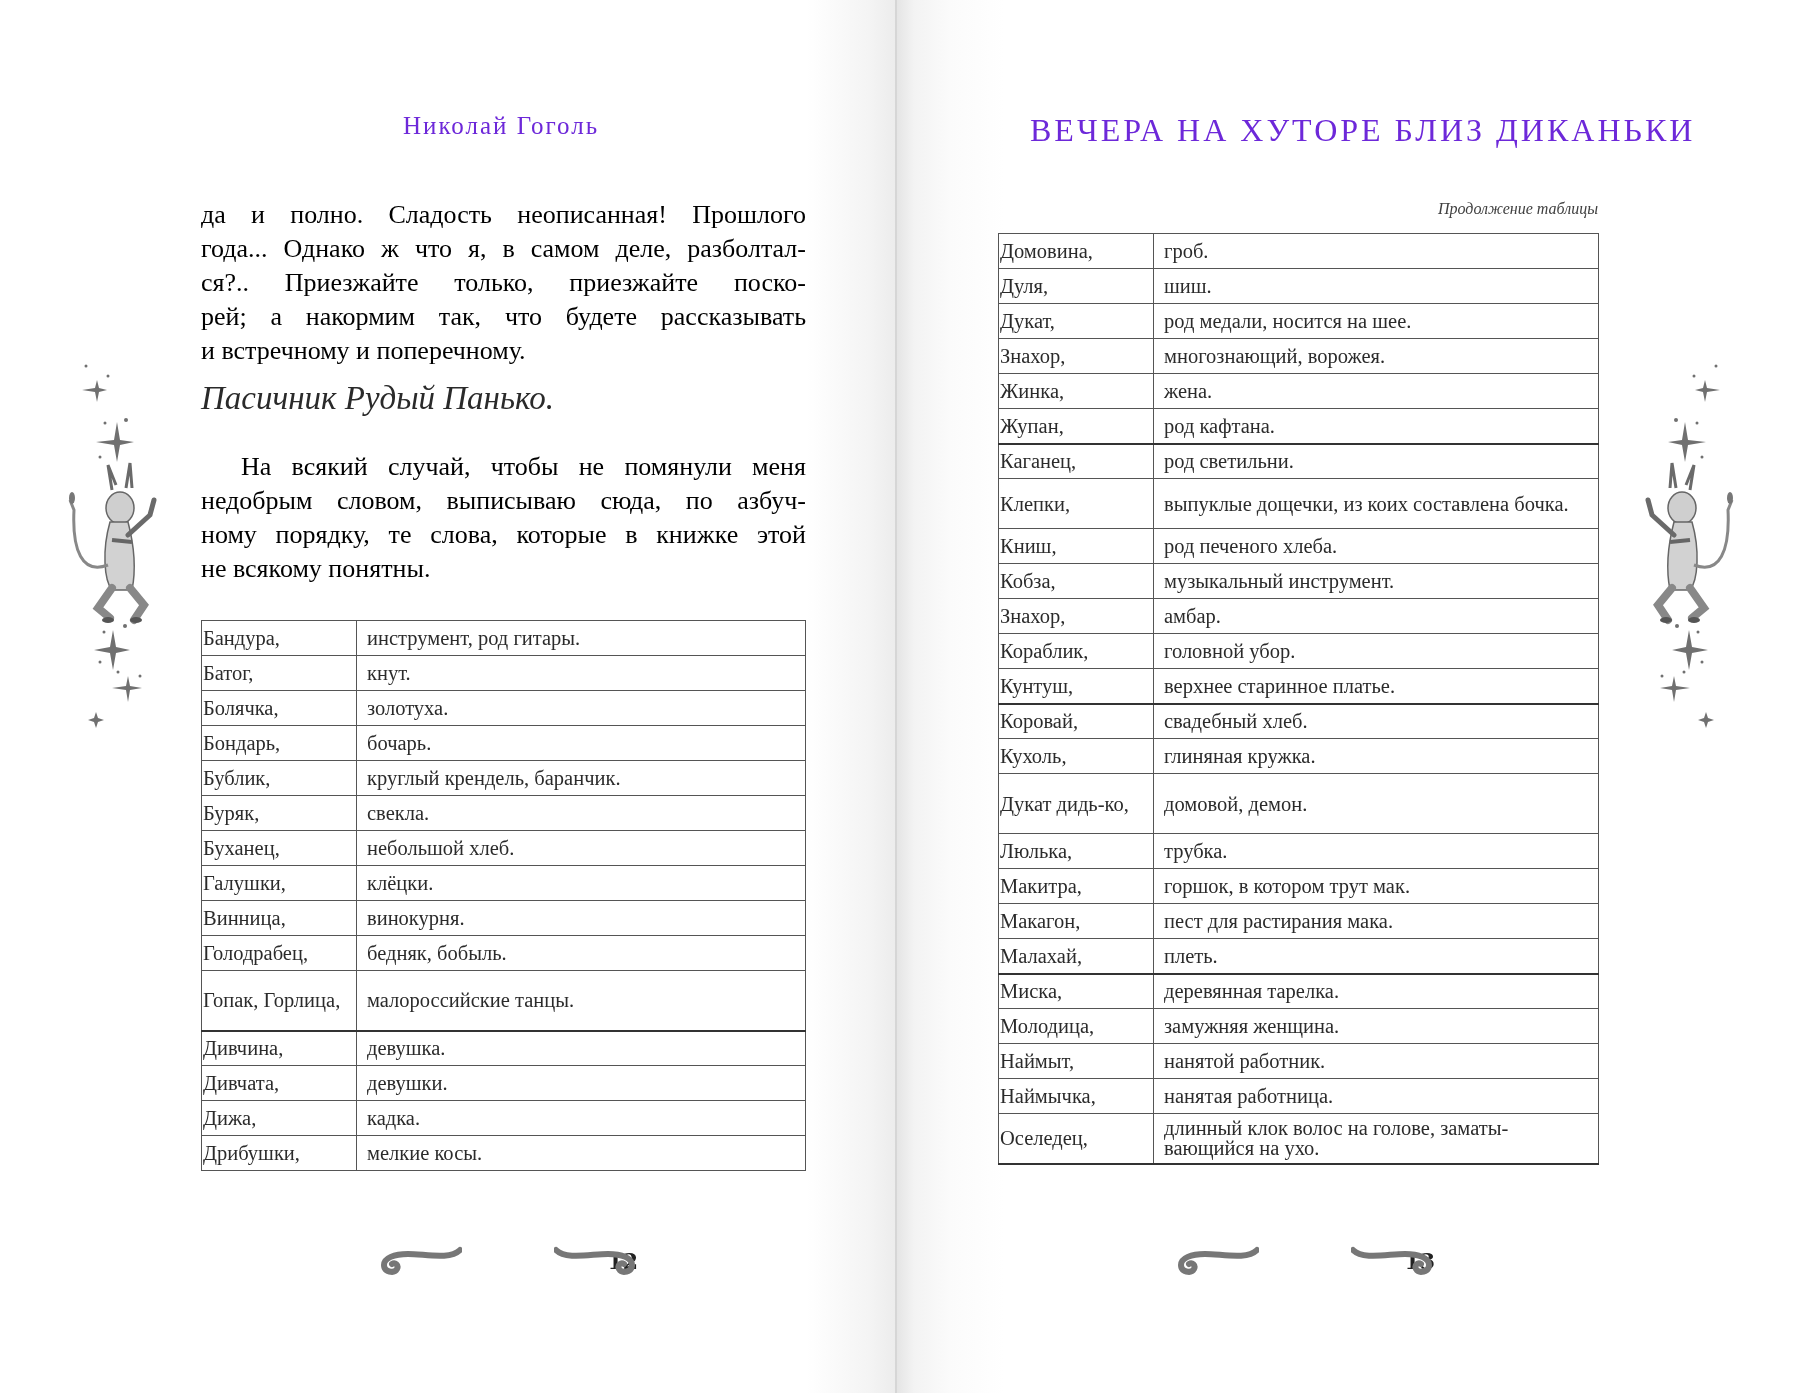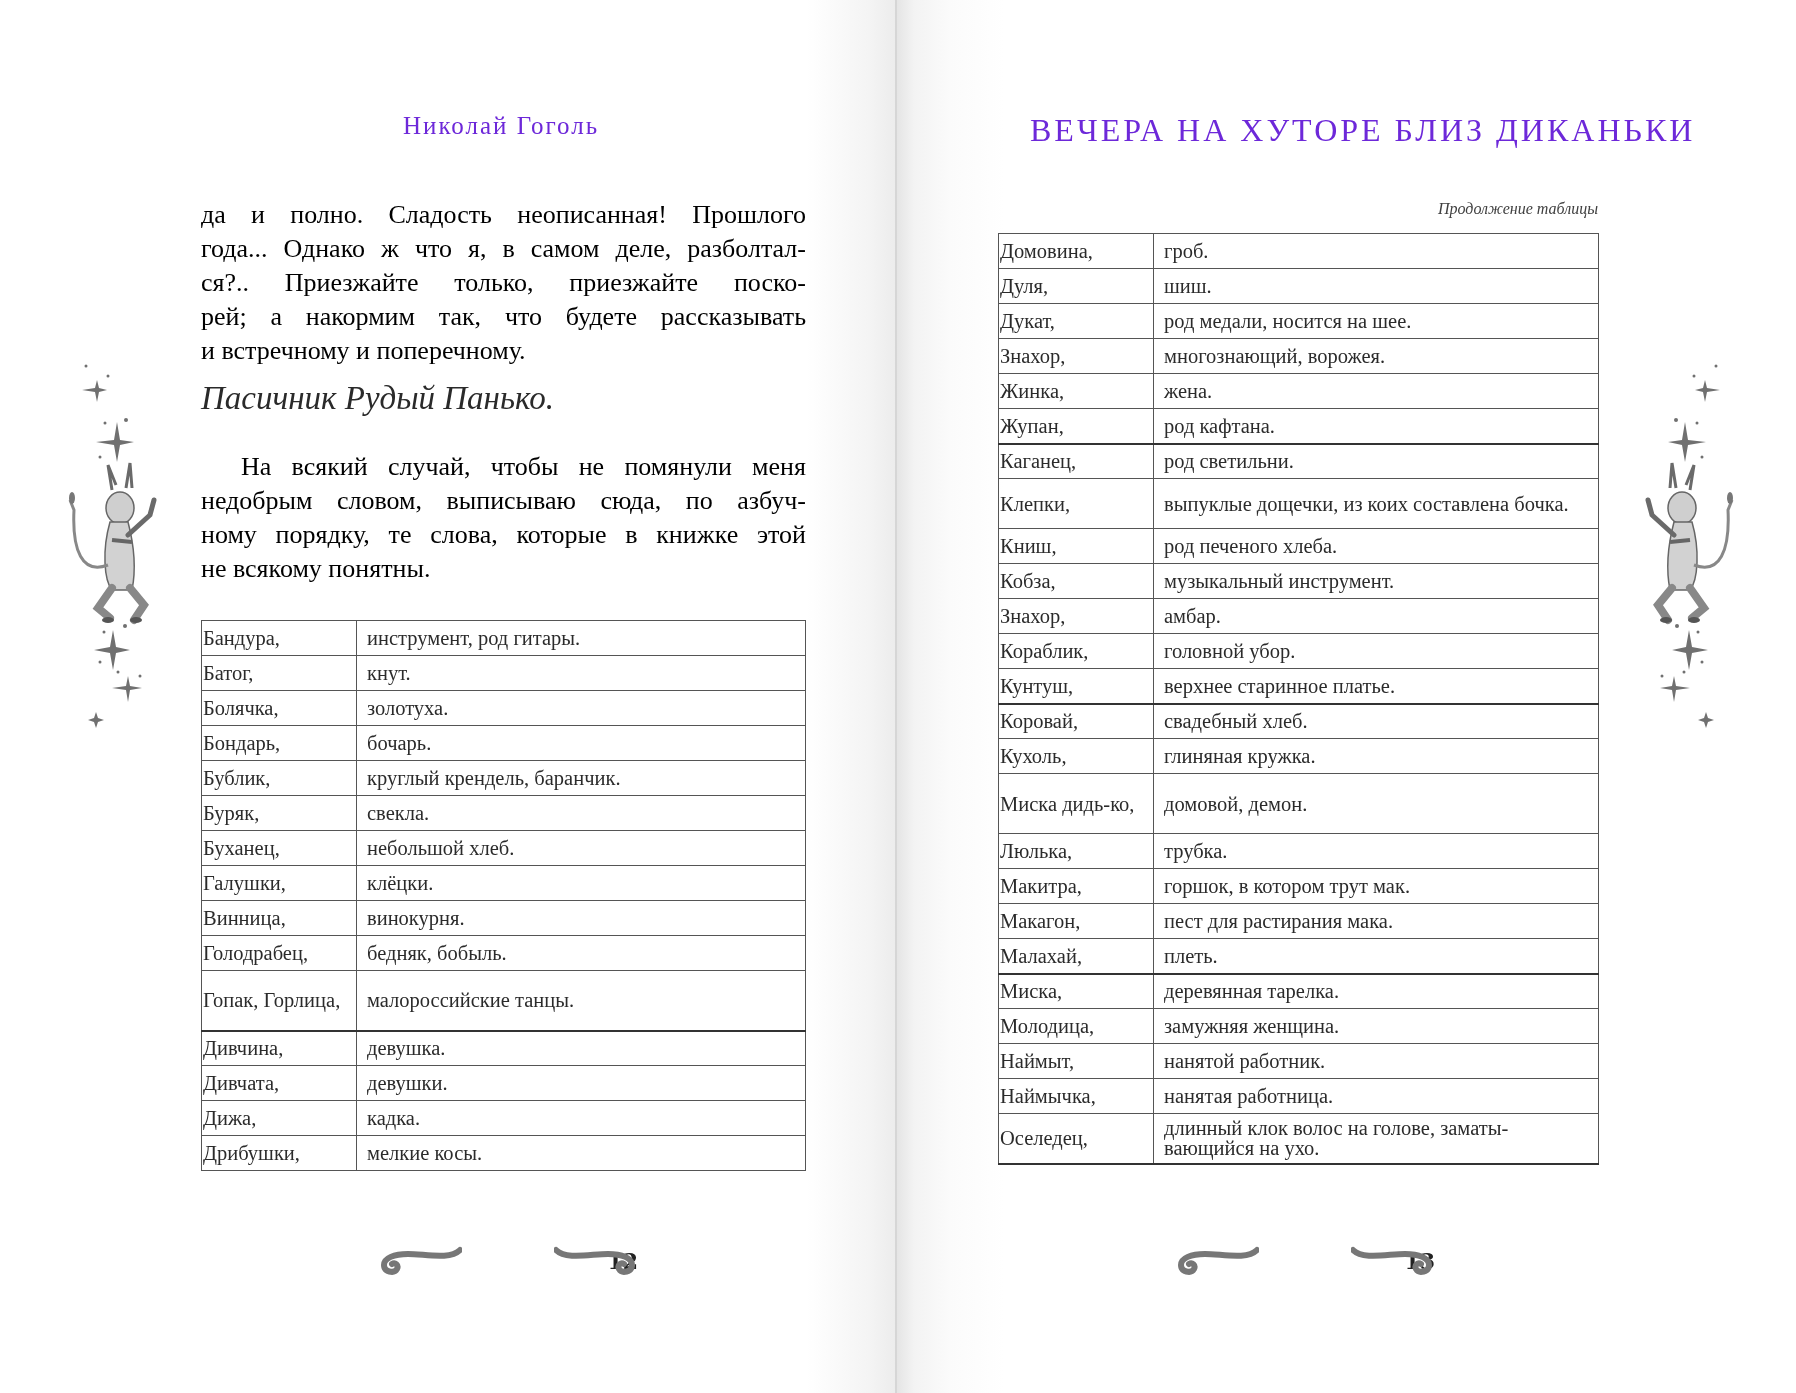--- a/index.html
+++ b/index.html
@@ -243,21 +243,21 @@
       </tr>
     <tr>
         <td class="term">Коровай,</td>
         <td>свадебный хлеб.</td>
       </tr>
     <tr>
         <td class="term">Кухоль,</td>
         <td>глиняная кружка.</td>
       </tr>
     <tr class="tall">
-        <td class="term">Миска дидь-ко,</td>
+        <td class="term">Дукат дидь-ко,</td>
         <td>домовой, демон.</td>
       </tr>
     <tr>
         <td class="term">Люлька,</td>
         <td>трубка.</td>
       </tr>
     <tr>
         <td class="term">Макитра,</td>
         <td>горшок, в котором трут мак.</td>
       </tr>

